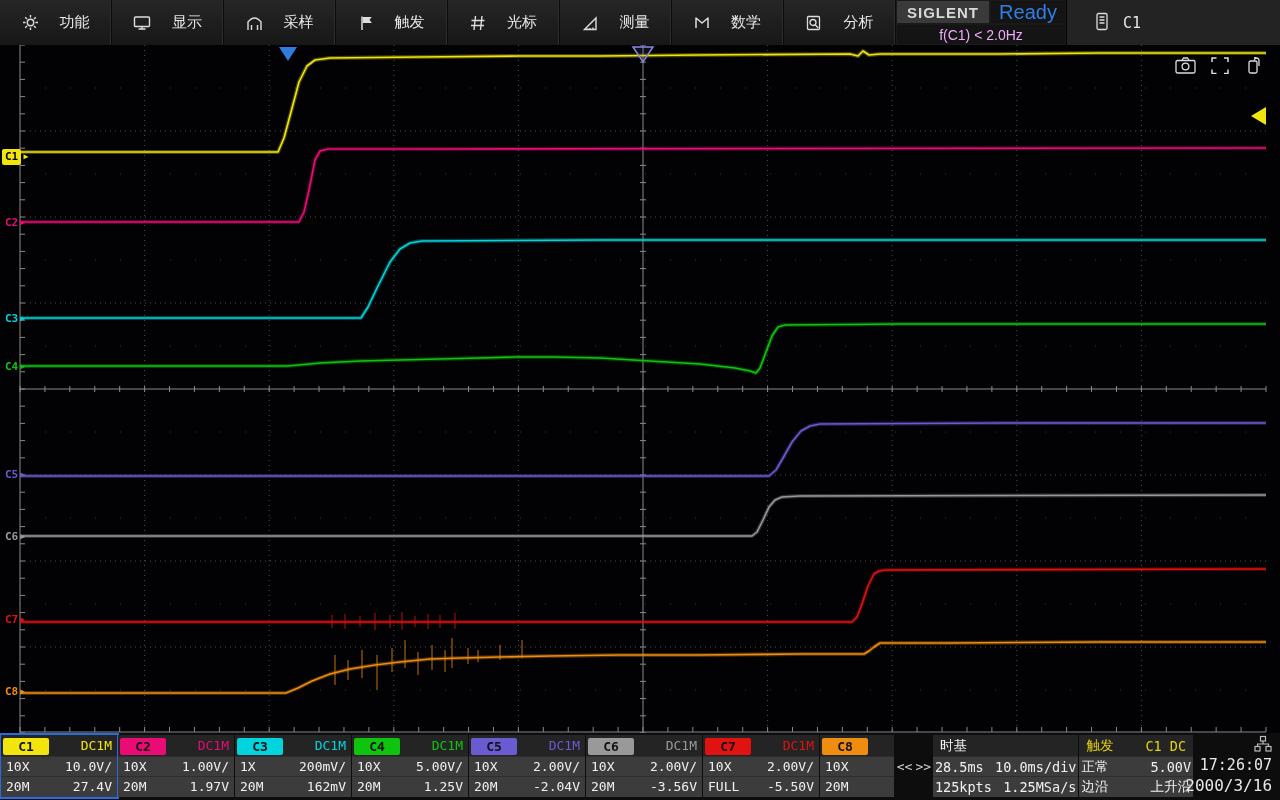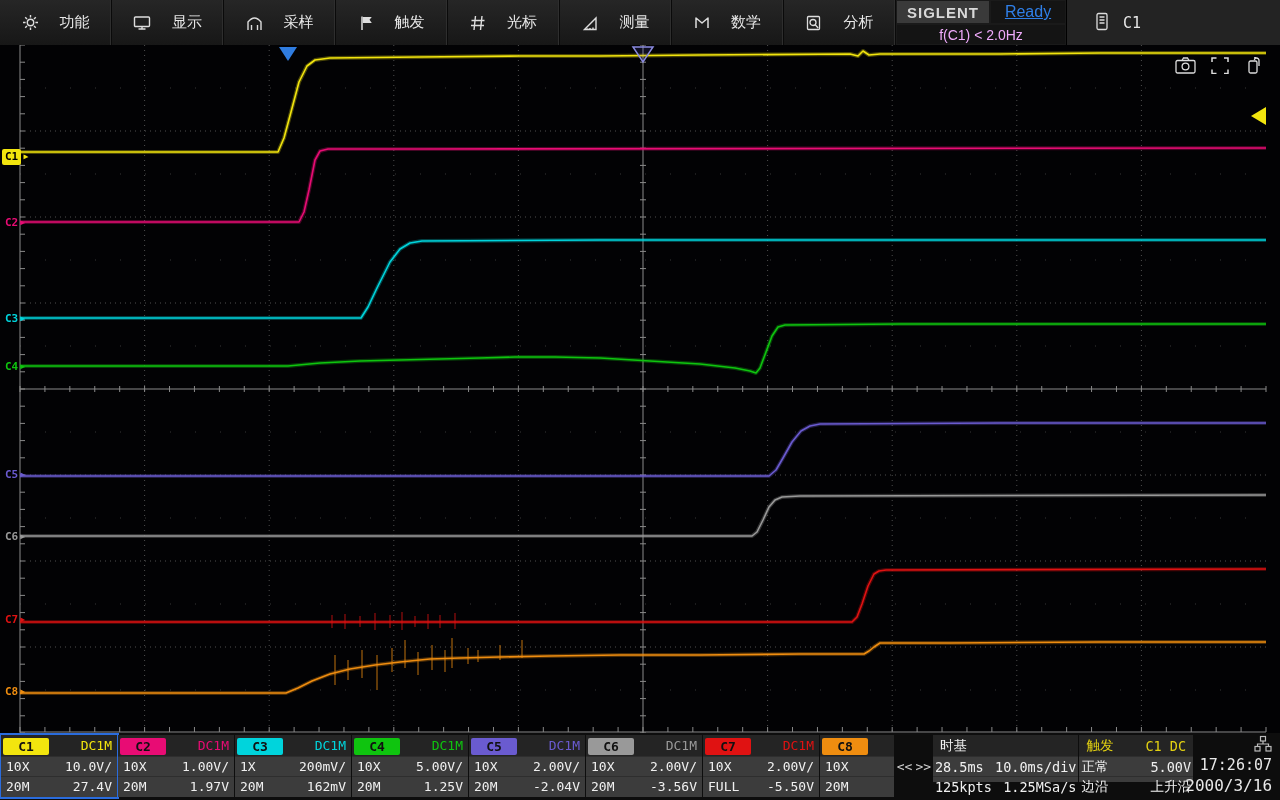--- a/index.html
+++ b/index.html
@@ -12,22 +12,22 @@
             background:linear-gradient(#262626,#171717); display:flex; }
   .menu-item { width:112px; height:45px; display:flex; align-items:center; justify-content:center;
                gap:21px; color:#e8e8e8; font-size:15px; border-right:1px solid #0a0a0a;
                box-shadow:inset -1px 0 0 #2e2e2e; cursor:default; }
   .menu-item svg { display:block; }
   #brand-block { width:170px; height:45px; display:grid;
                  grid-template-columns:94px 76px; grid-template-rows:24px 21px; }
   #brand-chip { background:#3a3a3a; color:#d9d9d9; font-weight:bold; font-size:15px;
                 letter-spacing:1px; display:flex; align-items:center; justify-content:center;
                 border:1px solid #1a1a1a; }
-  #ready-chip { background:#141414; color:#2f7fe8; font-size:16px; display:flex;
-                align-items:center; justify-content:center; border:1px solid #1a1a1a;text-decoration:underline; }
+  #ready-chip { background:#141414; color:#2f7fe8; font-size:20px; display:flex;
+                align-items:center; justify-content:center; border:1px solid #1a1a1a; }
   #freq-chip { grid-column:1 / span 2; background:#141414; color:#f0abfc; font-size:14px;
                display:flex; align-items:center; justify-content:center; border:1px solid #1a1a1a; }
   #device-block { flex:1; height:45px; background:#232323; border-left:1px solid #000;
                   display:flex; align-items:center; gap:14px; padding-left:28px;
                   color:#e8e8e8; font-size:15px; }
 
   
   #wavearea { position:absolute; left:0; top:45px; width:1280px; height:688px; background:#020204; }
   #wave-svg { position:absolute; left:0; top:0; }
   .ch-tag { position:absolute; left:2px; height:16px; line-height:16px; font-size:11px;
@@ -47,21 +47,21 @@
   .chbox .row1 { height:21px; background:#242424; display:flex; align-items:center;
                  justify-content:space-between; padding-right:5px; }
   .chbox .chip { width:46px; height:17px; margin:2px 0 0 2px; border-radius:2px; color:#111;
                  font-weight:bold; display:flex; align-items:center; justify-content:center; }
   .chbox .vrow { height:20px; display:flex; align-items:center; justify-content:space-between;
                  padding:0 5px; border-top:1px solid #2e2e2e; }
   .chbox.trunc { width:74px; }
   #pager { width:38px; height:62px; color:#cfcfcf; display:flex; flex-direction:column;
            align-items:center; justify-content:center; font-size:13px;
            font-family:"DejaVu Sans Mono", monospace; flex-direction:row; gap:3px; }
-  .infobox { height:47px; background:#3c3c3c; color:#f0f0f0; font-size:13.5px; margin-right:1px; }
+  .infobox { height:62px; background:#3c3c3c; color:#f0f0f0; font-size:13.5px; margin-right:1px; }
   .infobox .trow { height:21px; background:#242424; display:flex; align-items:center;
                    justify-content:space-between; padding:0 7px; }
   .infobox .vrow { height:20px; display:flex; align-items:center; justify-content:space-between;
                    padding:0 2px; border-top:1px solid #2e2e2e; }
   #tb-box { width:146px; }
   #trig-box { width:114px; }
   #trig-box .trow { color:#e3d112; }
   #clock-box { width:86px; background:transparent; display:flex; flex-direction:column;
                align-items:flex-end; padding:0 8px; color:#e8e8e8; }
   #clock-box .net { height:20px; }

